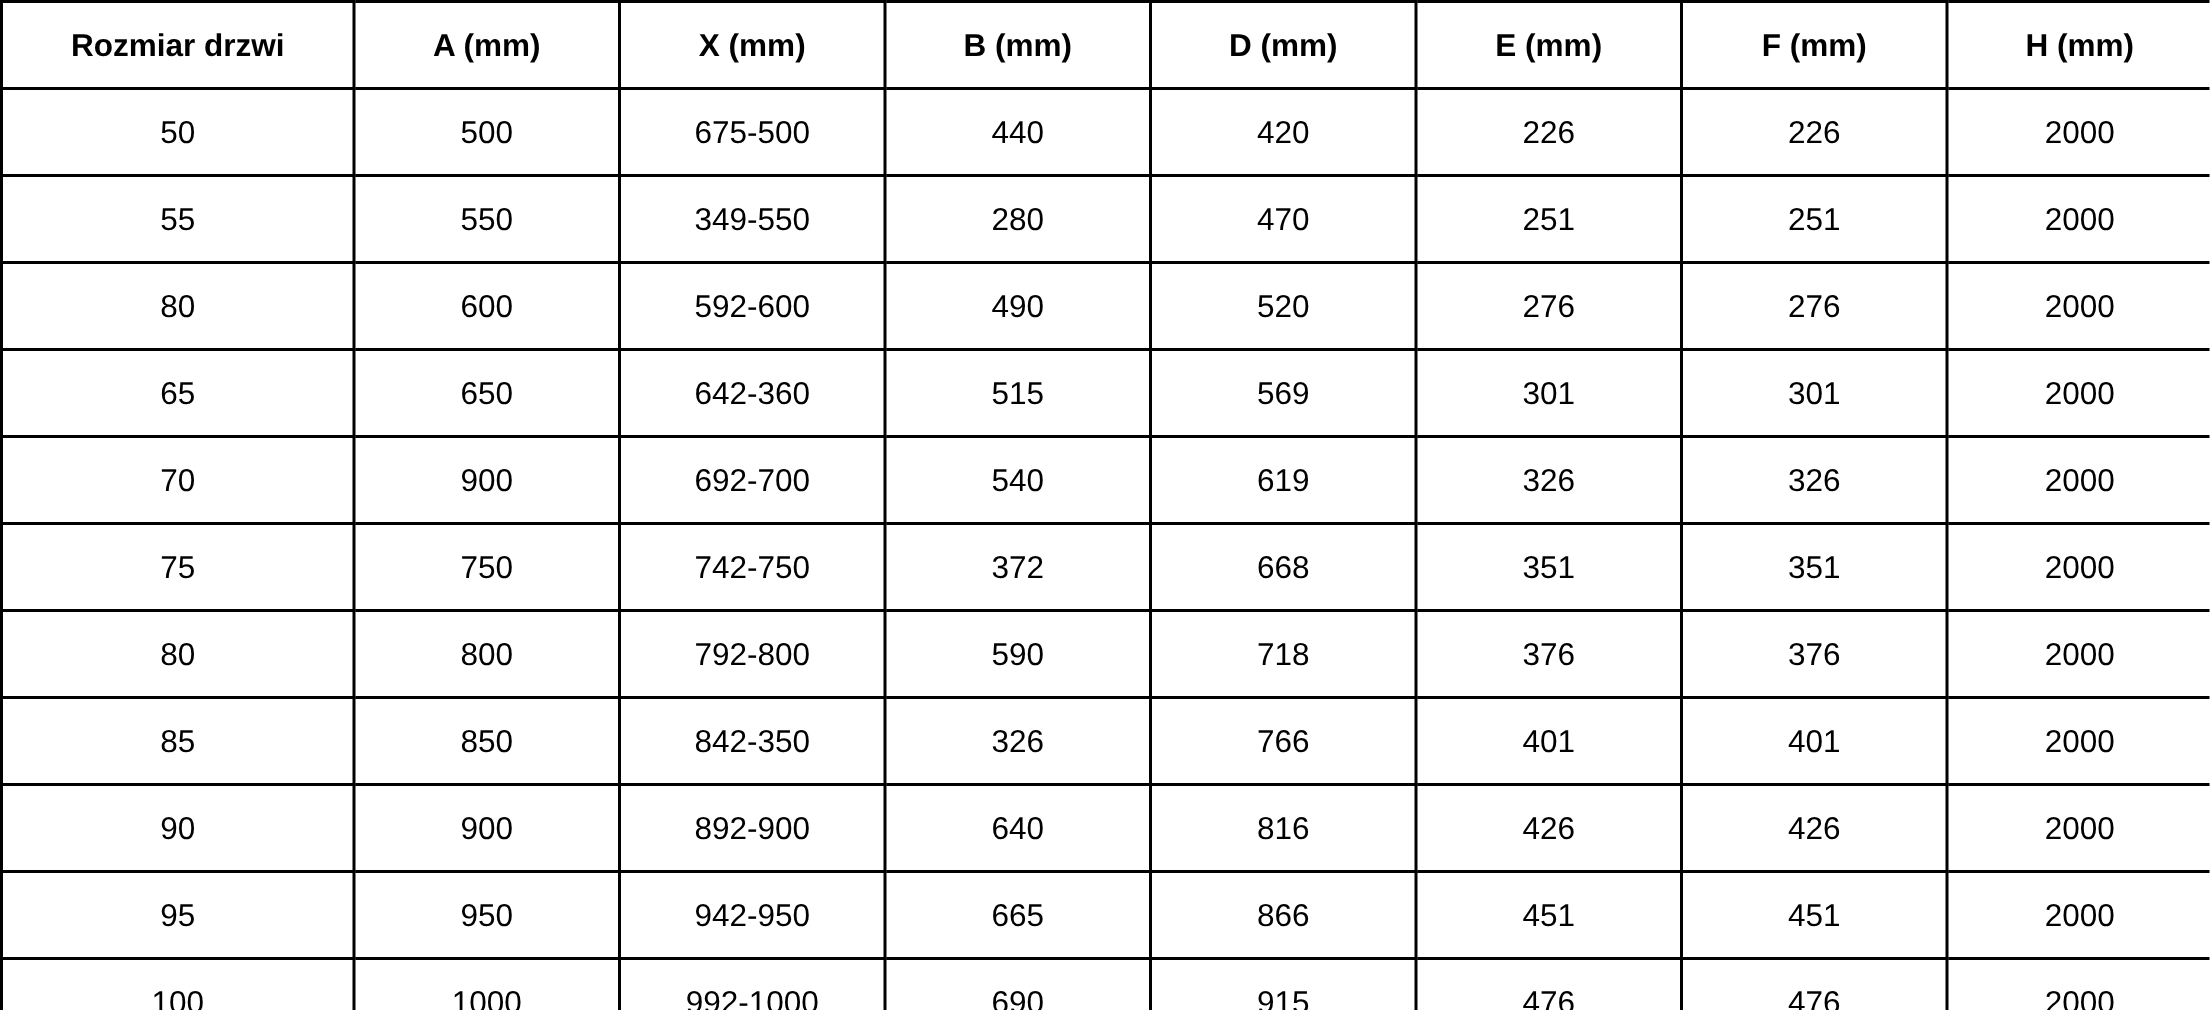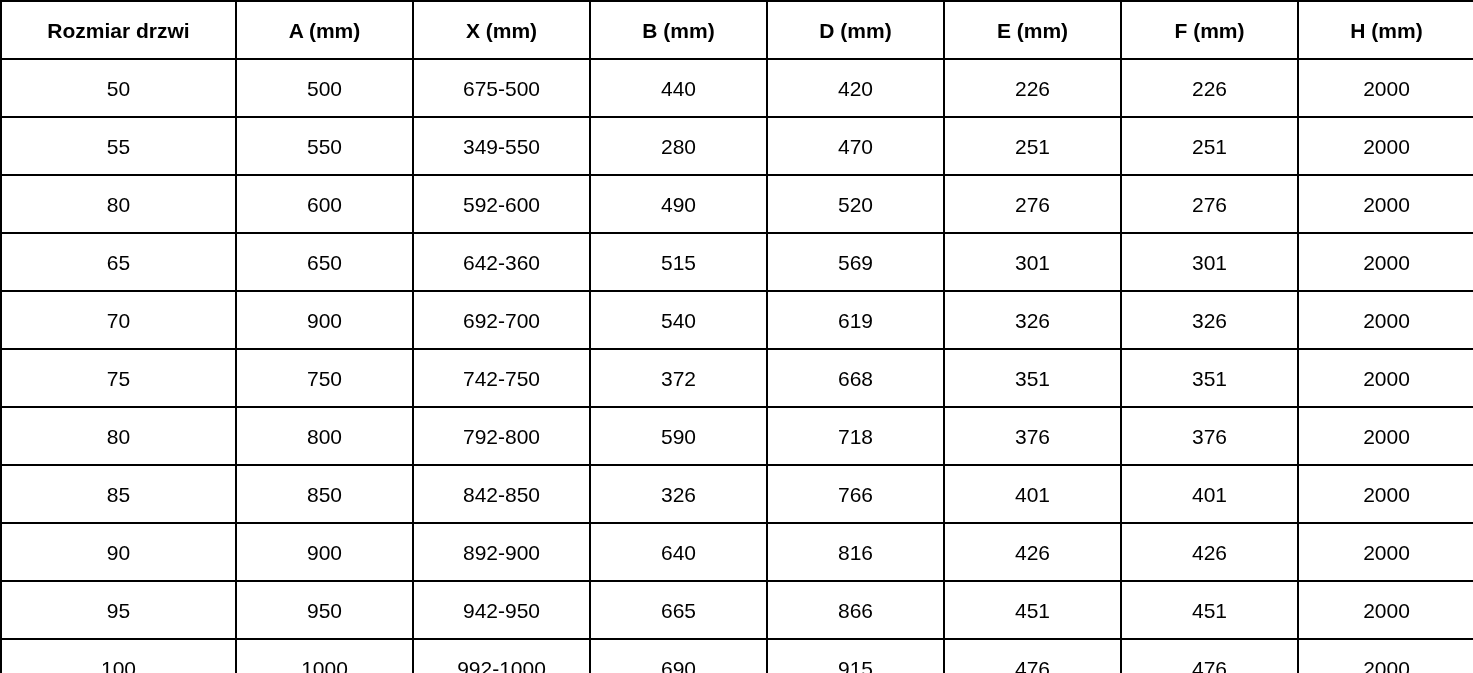--- a/index.html
+++ b/index.html
@@ -133,21 +133,21 @@
         <td>792-800</td>
         <td>590</td>
         <td>718</td>
         <td>376</td>
         <td>376</td>
         <td>2000</td>
       </tr>
       <tr>
         <td>85</td>
         <td>850</td>
-        <td>842-850</td>
+        <td>842-350</td>
         <td>326</td>
         <td>766</td>
         <td>401</td>
         <td>401</td>
         <td>2000</td>
       </tr>
       <tr>
         <td>90</td>
         <td>900</td>
         <td>892-900</td>

